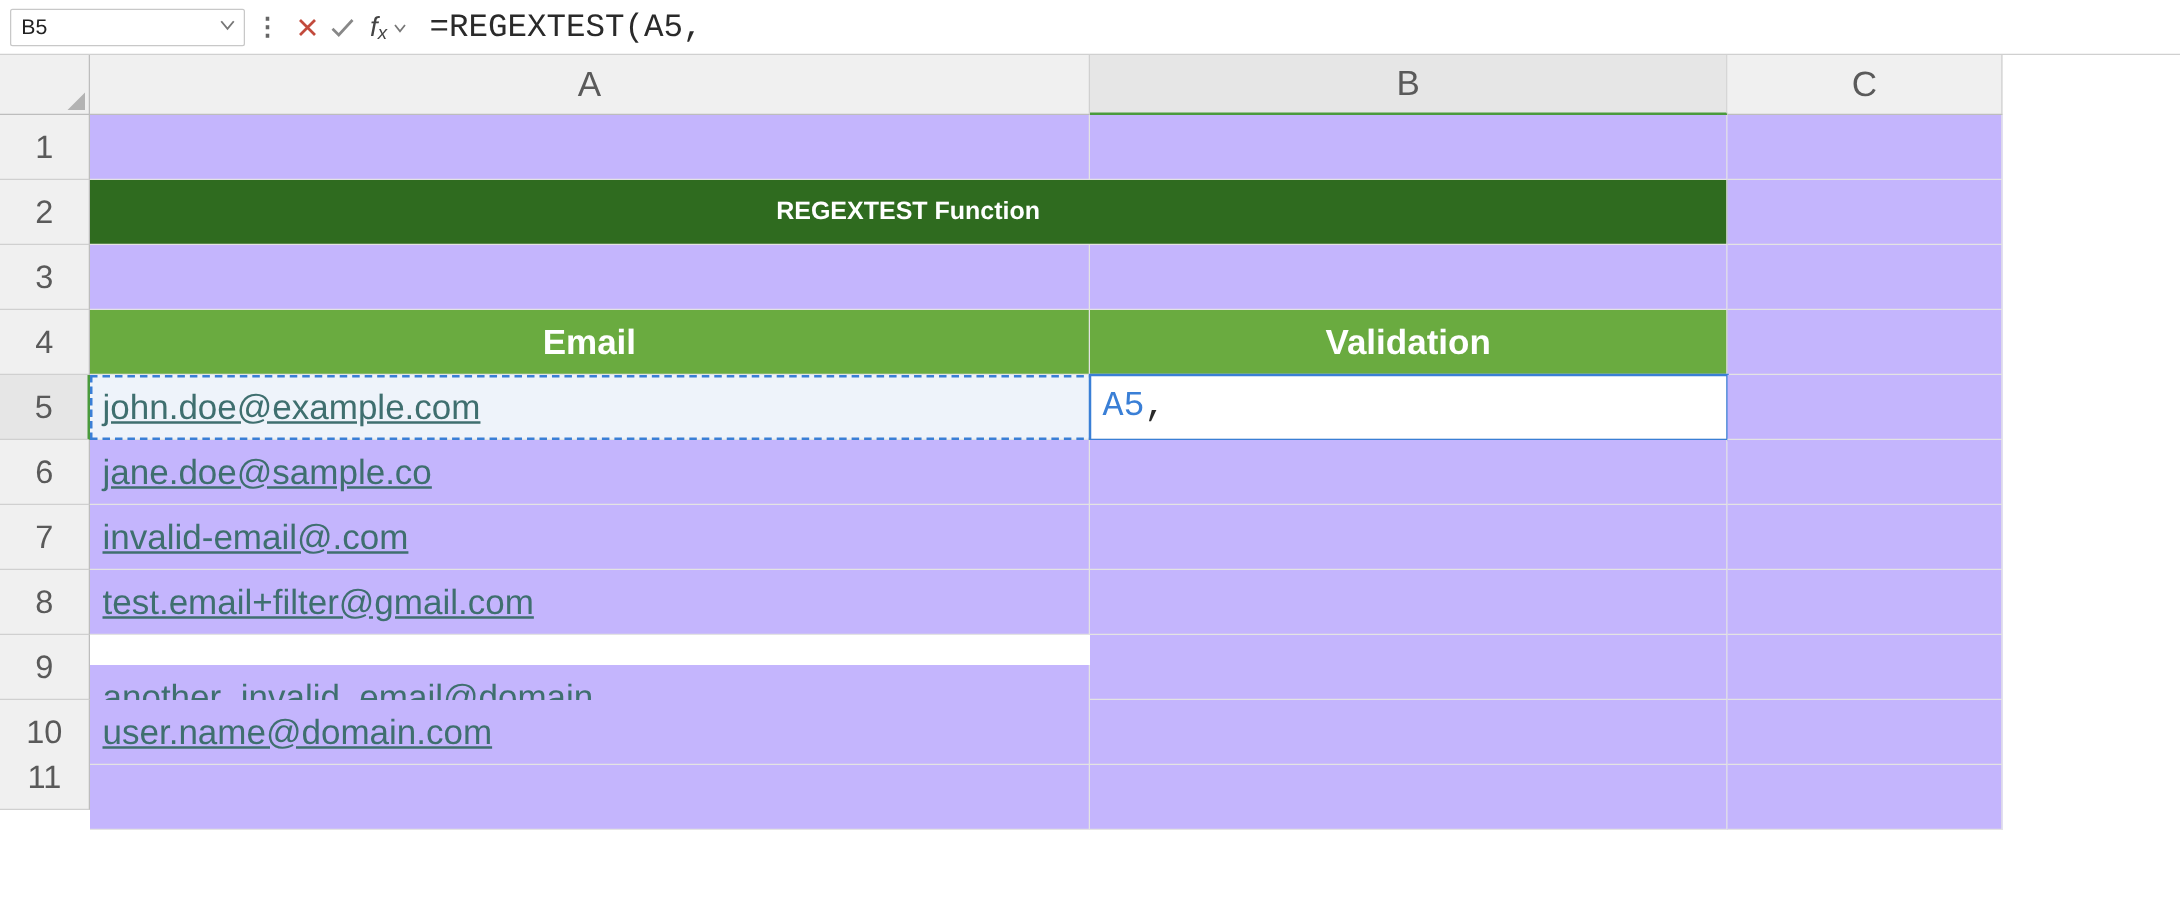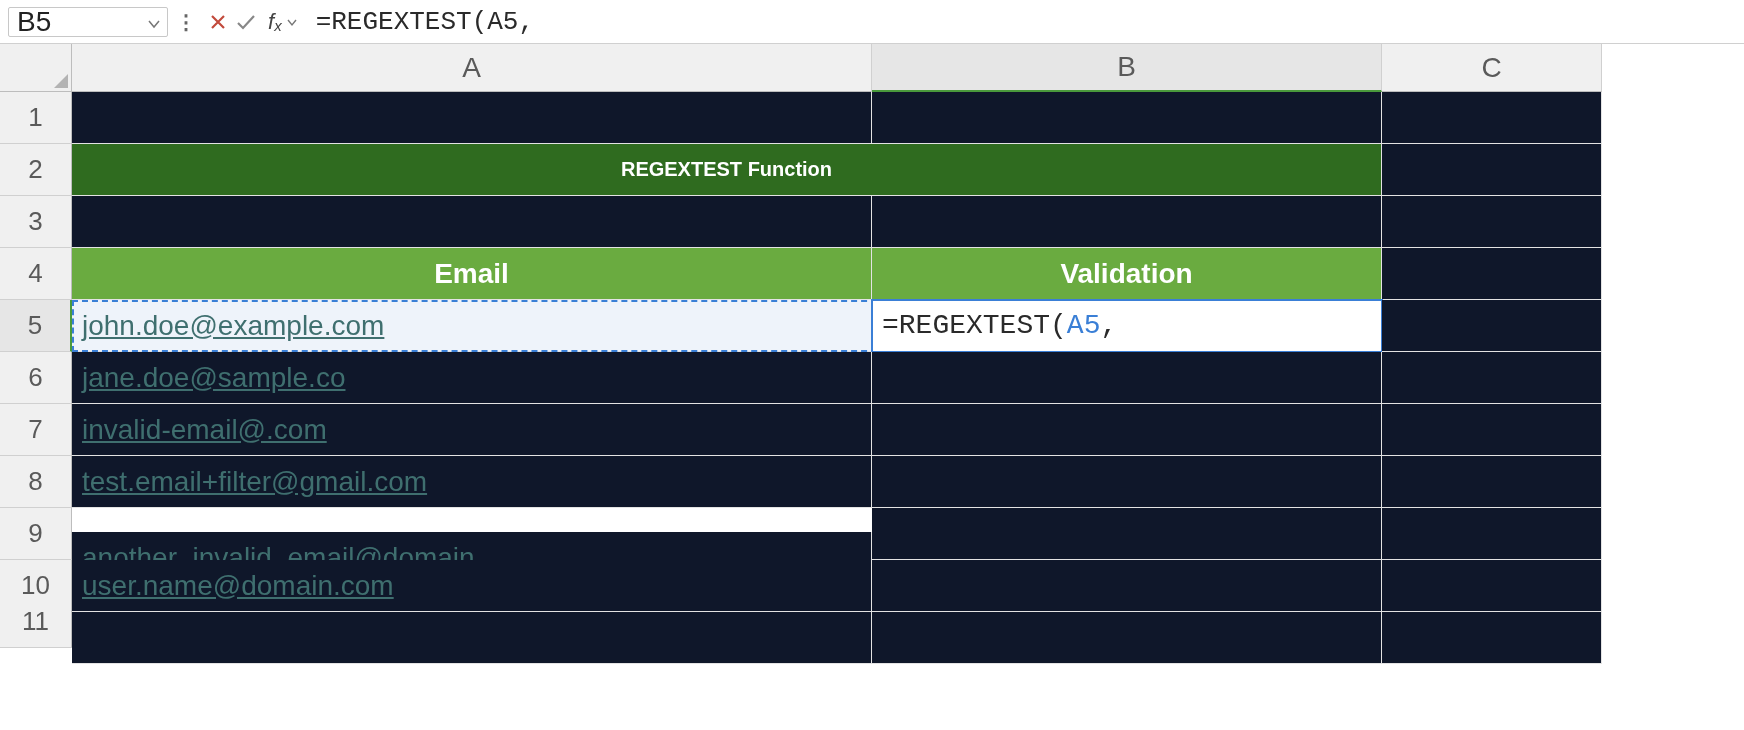--- a/index.html
+++ b/index.html
@@ -15,28 +15,28 @@
   
   .formula-bar {
     display: flex;
     align-items: center;
     height: 44px;
     border-bottom: 1px solid #d0d0d0;
     background: #fff;
     padding: 0 8px;
   }
   .name-box {
-    width: 160px;
+    width: 188px;
     height: 30px;
     border: 1px solid #c8c8c8;
     border-radius: 2px;
     display: flex;
     align-items: center;
     padding: 0 8px;
-    font-size: 28px;
+    font-size: 17px;
     color: #222;
     position: relative;
     background: #fff;
   }
   .name-box .chevron {
     position: absolute;
     right: 6px;
     top: 50%;
     transform: translateY(-50%);
   }
@@ -130,21 +130,21 @@
   }
   .cell {
     position: absolute;
     border-right: 1px solid #e3e3e3;
     border-bottom: 1px solid #e3e3e3;
     display: flex;
     align-items: center;
     padding: 0 10px;
     font-size: 28px;
     color: #2a2a2a;
-    background: #0f172a;
+    background: #c4b5fd;
   }
   .title-banner {
     background: #2f6b1f;
     color: #fff;
     font-weight: 600;
     font-size: 20px;
     justify-content: center;
   }
   .header-cell {
     background: #6aab40;
@@ -284,21 +284,20 @@
   </div>
   <div class="cell header-cell" style="left:872px;top:204px;width:510px;height:52px">
     <span>Validation</span>
   </div>
   <div class="cell" style="left:1382px;top:204px;width:220px;height:52px"></div>
 
   <div class="cell ref-highlight" style="left:72px;top:256px;width:875px;height:52px">
     <span class="link-text">john.doe@example.com</span>
   </div>
   <div class="cell editing-cell" style="left:872px;top:256px;width:510px;height:52px">
-    <span>=REGEXTEST(</span>
       <span class="ref">A5</span>
       <span>,</span>
   </div>
   <div class="cell" style="left:1382px;top:256px;width:220px;height:52px"></div>
 
   <div class="tooltip" style="left:898px;top:313px">
     <span>REGEXTEST</span><span>(</span><span>text</span><span>, </span><b>pattern</b><span>, </span><span>[case_sensitivity]</span><span>)</span>
   </div>
 
   <div class="cell" style="left:72px;top:308px;width:800px;height:52px">

